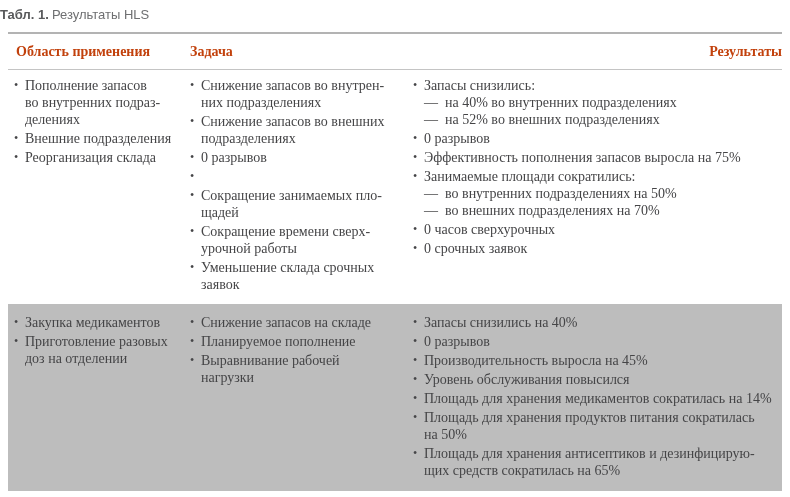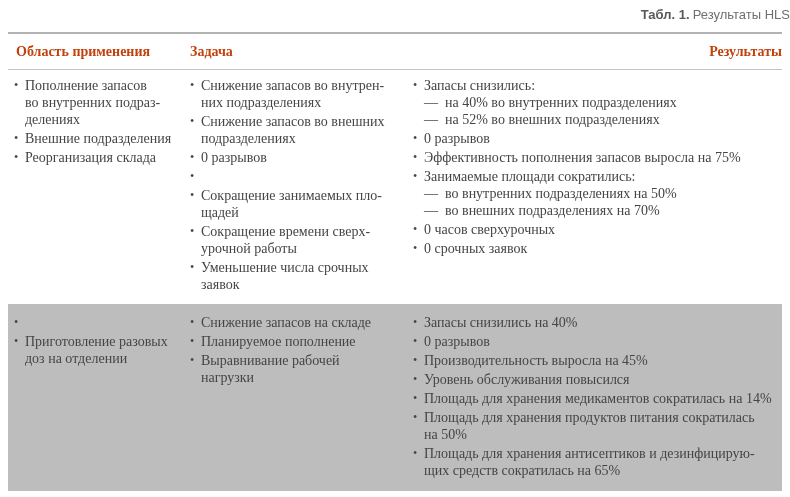--- a/index.html
+++ b/index.html
@@ -16,21 +16,21 @@
   html, body { margin: 0; padding: 0; }
   body {
     width: 790px;
     min-height: 497px;
     background: var(--page-bg);
     font-family: "Liberation Serif", serif;
     color: var(--text-color);
     overflow: hidden;
   }
   .caption {
-    text-align: right;
+    text-align: left;
     padding-top: 7px;
     font-family: "Liberation Sans", sans-serif;
     font-size: 13px;
     line-height: 16px;
     color: var(--title-text-color);
   }
   .caption .cap-label {
     font-weight: bold;
     color: var(--title-label-color);
     margin-right: 3px;
@@ -141,21 +141,21 @@
           <div class="item">
             <div class="line">
               <div class="bullet">•</div>
               <div class="txt">Сокращение времени сверх-
 урочной работы</div>
             </div>
           </div>
           <div class="item">
             <div class="line">
               <div class="bullet">•</div>
-              <div class="txt">Уменьшение числа срочных
+              <div class="txt">Уменьшение склада срочных
 заявок</div>
             </div>
           </div>
         </div>
         <div class="cell col2">
           <div class="item">
             <div class="line">
               <div class="bullet">•</div>
               <div class="txt">Запасы снизились:</div>
             </div>
@@ -206,20 +206,21 @@
               <div class="txt">0 срочных заявок</div>
             </div>
           </div>
         </div>
       </div>
       <div class="row shaded">
         <div class="cell col0">
           <div class="item">
             <div class="line">
               <div class="bullet">•</div>
+              <div class="txt">Закупка медикаментов</div>
             </div>
           </div>
           <div class="item">
             <div class="line">
               <div class="bullet">•</div>
               <div class="txt">Приготовление разовых
 доз на отделении</div>
             </div>
           </div>
         </div>

